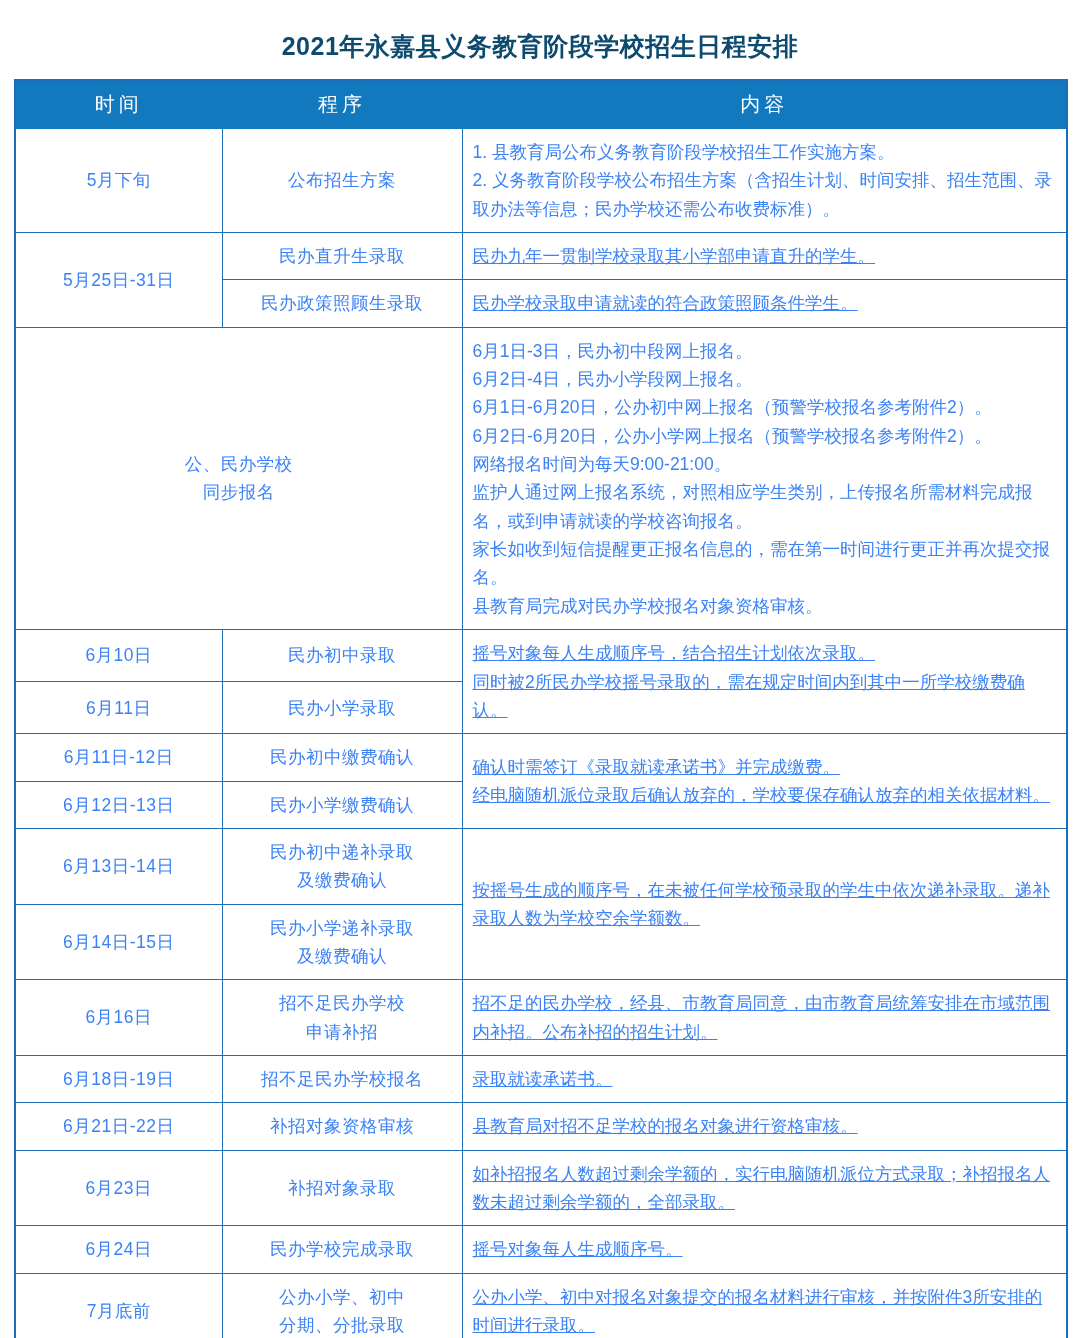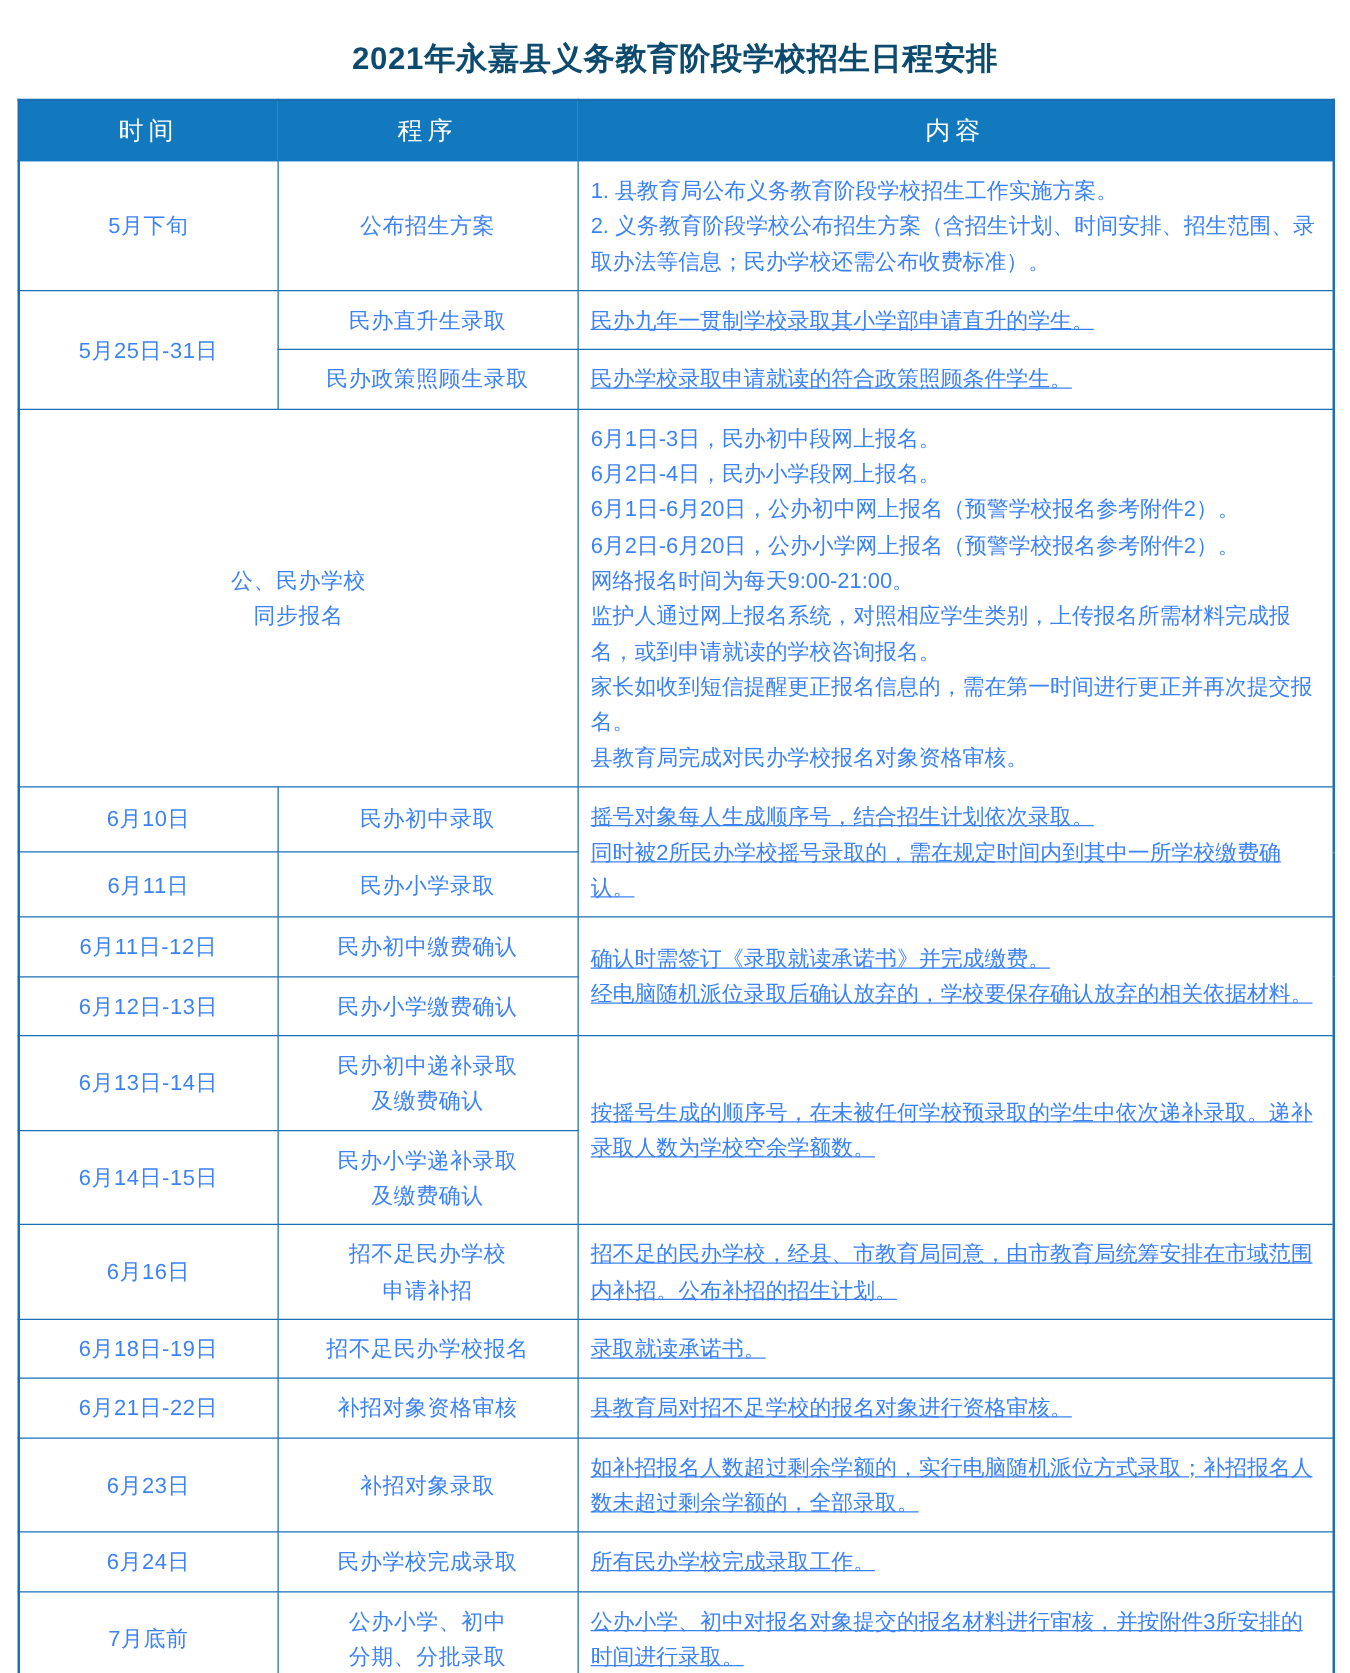--- a/index.html
+++ b/index.html
@@ -184,21 +184,21 @@
 
       <tr>
         <td class="col-time">6月23日</td>
         <td class="col-proc">补招对象录取</td>
         <td class="col-content mid nowrap-pre">如补招报名人数超过剩余学额的，实行电脑随机派位方式录取；补招报名人数未超过剩余学额的，全部录取。</td>
       </tr>
 
       <tr>
         <td class="col-time">6月24日</td>
         <td class="col-proc">民办学校完成录取</td>
-        <td class="col-content mid nowrap-pre">所有民办学校完成录取工作。</td>
+        <td class="col-content mid nowrap-pre">摇号对象每人生成顺序号。</td>
       </tr>
 
       <tr>
         <td class="col-time">7月底前</td>
         <td class="col-proc nowrap-pre two-line">公办小学、初中
 分期、分批录取</td>
         <td class="col-content mid nowrap-pre">公办小学、初中对报名对象提交的报名材料进行审核，并按附件3所安排的时间进行录取。</td>
       </tr>
 
     </tbody>

